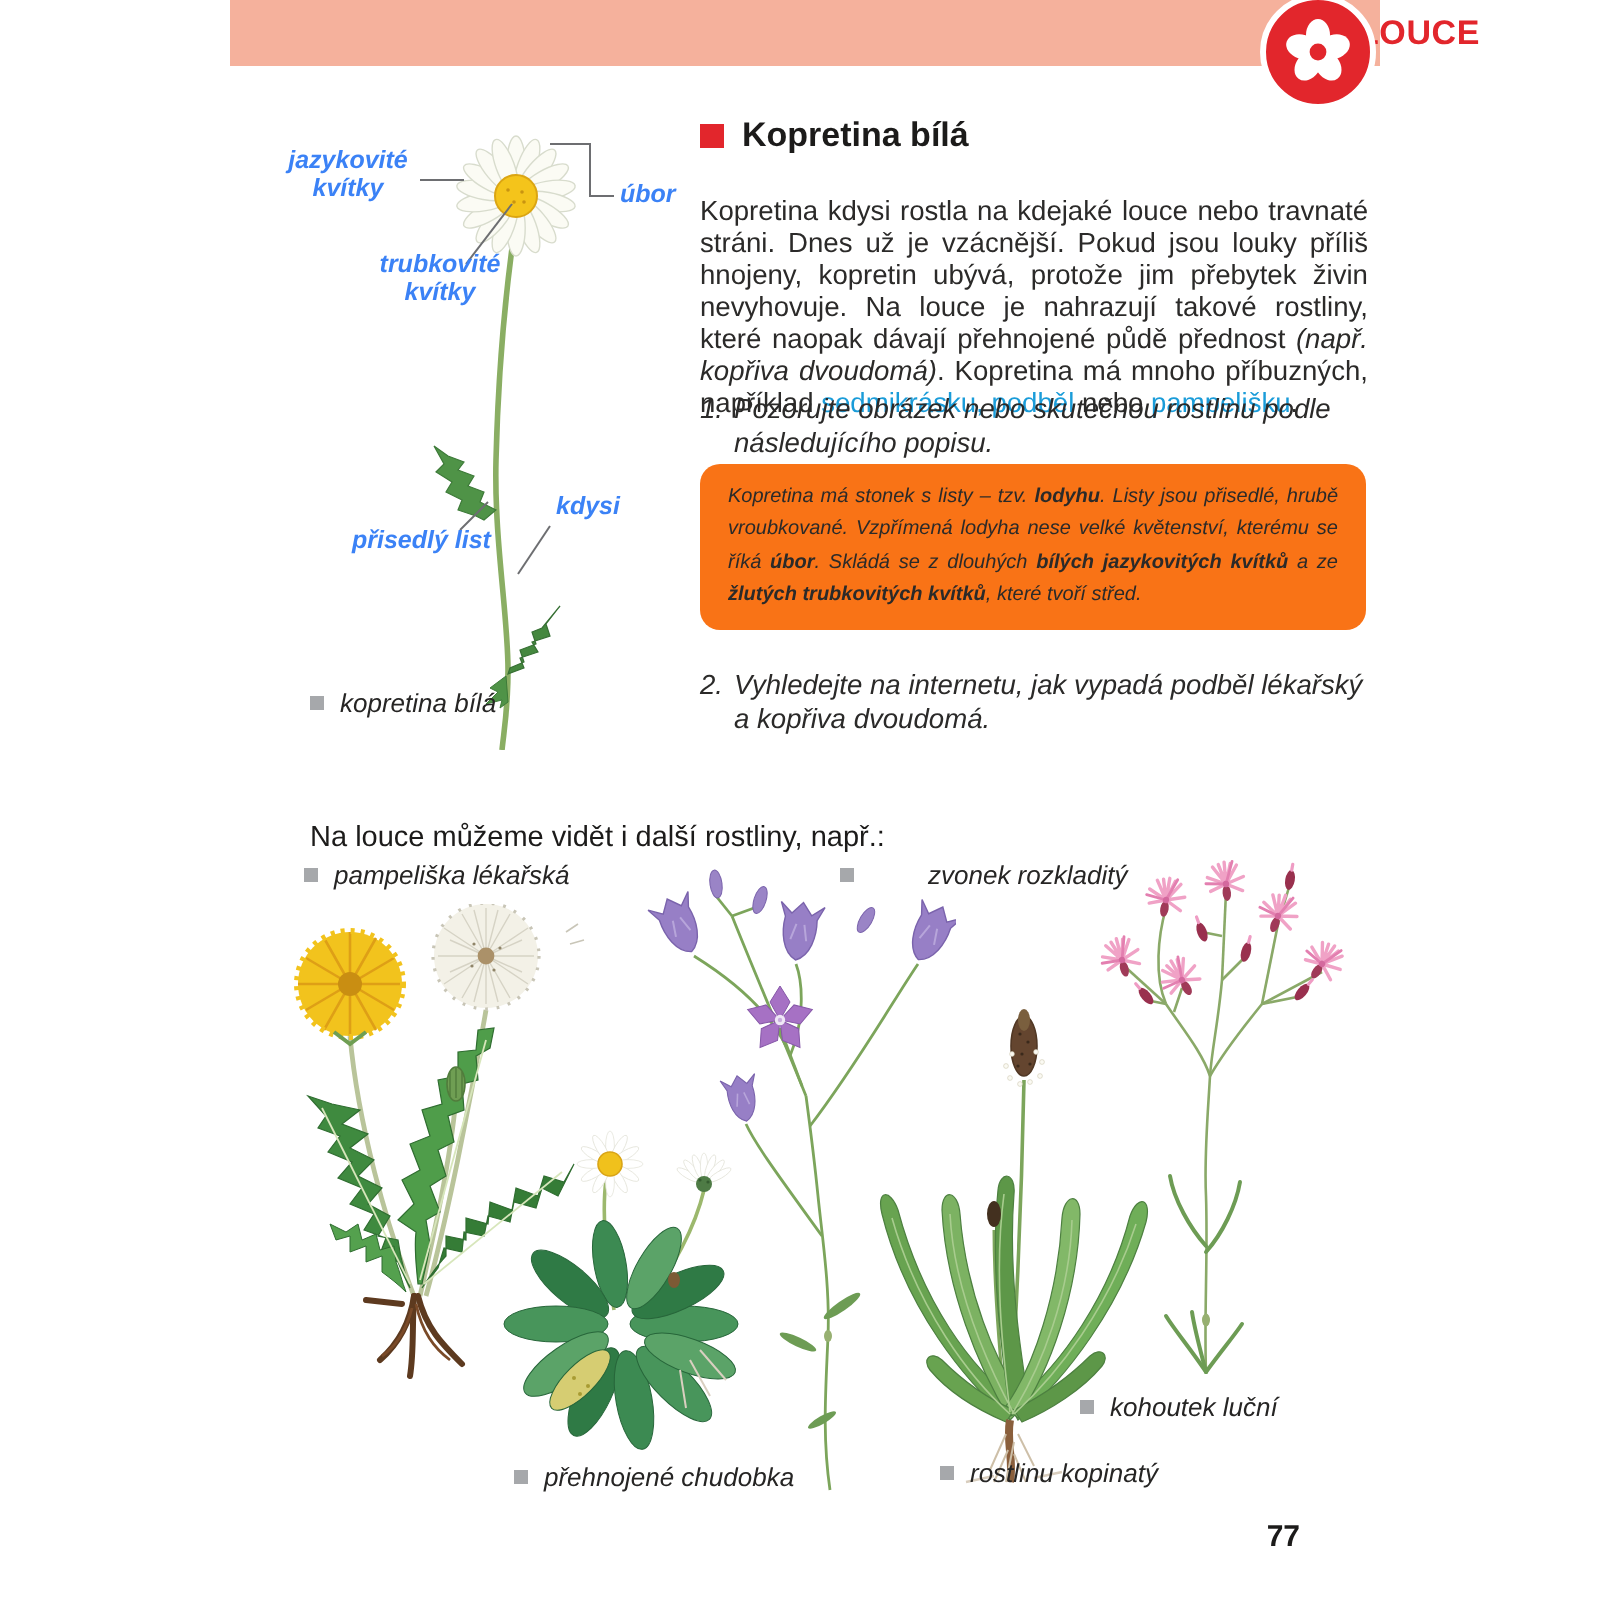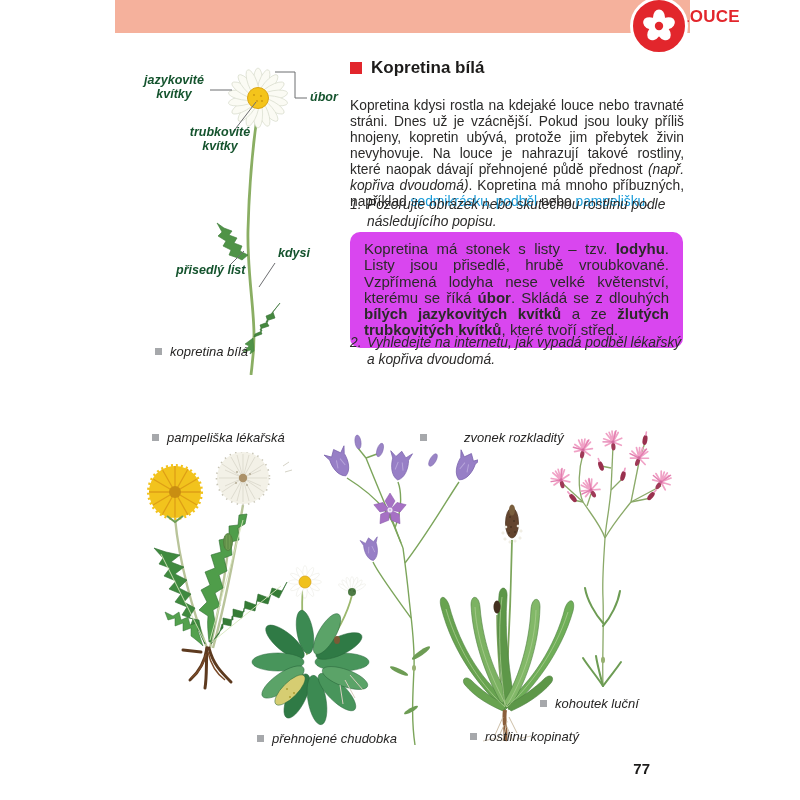--- a/index.html
+++ b/index.html
@@ -16,24 +16,24 @@
   .title-row{position:absolute;left:350px;top:58px;display:flex;align-items:center;}
   .red-sq{width:12px;height:12px;background:#e2262c;margin-right:9px;flex:none;}
   .title-row h2{margin:0;font-size:17px;font-weight:700;color:#1c1b1a;}
   .body-par{position:absolute;left:350px;top:84px;width:334px;font-size:13.8px;line-height:16px;
         text-align:justify;}
   .it{font-style:italic;}
   .blue-b{color:#1a9cd9;font-weight:400;}
   .bold{font-weight:700;}
   .task{position:absolute;left:350px;width:334px;display:flex;font-style:italic;font-size:13.8px;line-height:16.5px;}
   .task .num{width:17px;flex:none;}
-  .infobox{position:absolute;left:350px;top:232px;width:305px;background:#d946ef;border-radius:10px;
-        padding:9px 14px;font-size:15px;line-height:16.3px;text-align:justify;}
+  .infobox{position:absolute;left:350px;top:232px;width:305px;background:#f97316;border-radius:10px;
+        padding:9px 14px;font-style:italic;font-size:10px;line-height:16.3px;text-align:justify;}
   
-  .dlabel{position:absolute;color:#14532d;font-style:italic;font-weight:600;font-size:12.5px;line-height:13.5px;}
+  .dlabel{position:absolute;color:#3b82f6;font-style:italic;font-weight:600;font-size:12.5px;line-height:13.5px;}
   .caption{position:absolute;display:flex;align-items:center;font-style:italic;font-size:13px;color:#262524;}
   .gsq{width:7px;height:7px;background:#a6a8ab;margin-right:8px;flex:none;}
   
   .gallery-intro{position:absolute;left:155px;top:396px;font-size:14.5px;color:#1c1b1a;}
   .page-number{position:absolute;left:610px;top:760px;width:40px;text-align:right;
         font-weight:700;font-size:15px;color:#1c1b1a;}
   svg{display:block;}
   .art{position:absolute;}
 </style>
 </head>
@@ -125,20 +125,21 @@
     <span>Pozorujte obrázek nebo skutečnou rostlinu podle následujícího popisu.</span>
   </div>
 
   <div class="infobox"><span>Kopretina má stonek s listy – tzv. </span><span class="bold">lodyhu</span><span>. Listy jsou přisedlé, hrubě vroubkované. Vzpřímená lodyha nese velké květenství, kterému se říká </span><span class="bold">úbor</span><span>. Skládá se z dlouhých </span><span class="bold">bílých jazykovitých kvítků</span><span> a ze </span><span class="bold">žlutých trubkovitých kvítků</span><span>, které tvoří střed.</span></div>
 
   <div class="task" style="top:335px;">
     <span class="num">2.</span>
     <span>Vyhledejte na internetu, jak vypadá podběl lékařský a kopřiva dvoudomá.</span>
   </div>
 
+  <p class="gallery-intro">Na louce můžeme vidět i další rostliny, např.:</p>
 
   <svg class="art" style="left:135px;top:452px;" width="160" height="240" viewBox="0 0 160 240">
     <g stroke="#b9c49a" stroke-width="2.4" fill="none">
       <path d="M40,66 C44,110 58,160 72,196"></path>
       <path d="M108,53 C100,100 88,160 78,196"></path>
       <path d="M93,97 C90,130 82,165 75,196"></path>
     </g>
 
     <path d="M70,192 C67,184 65,176 64,168 L54,166 L60,156 L49,150 L56,142 L44,136 L52,128 L40,122
              L49,115 L36,110 L45,103 L31,100 L19,96 L28,106 L24,112 L35,116 L29,124 L41,129 L34,137

